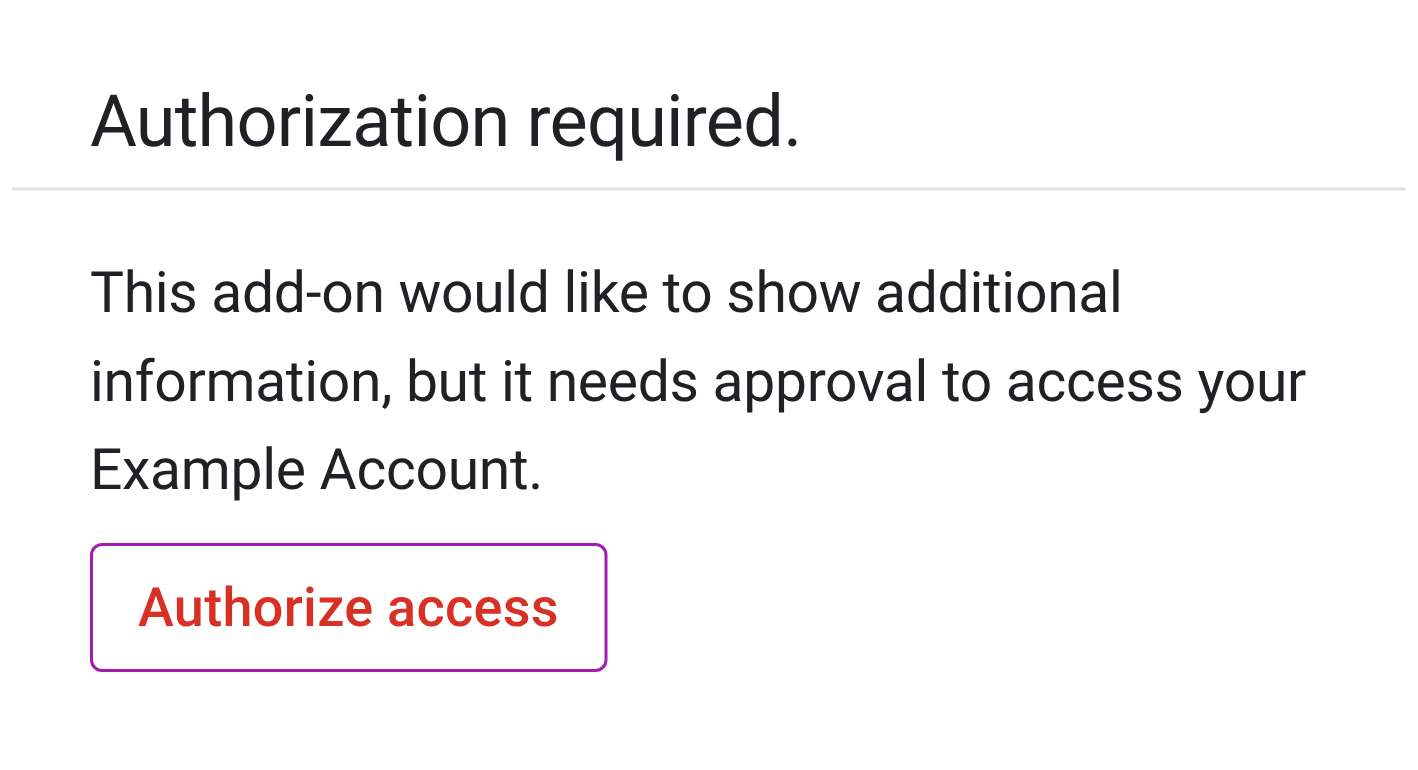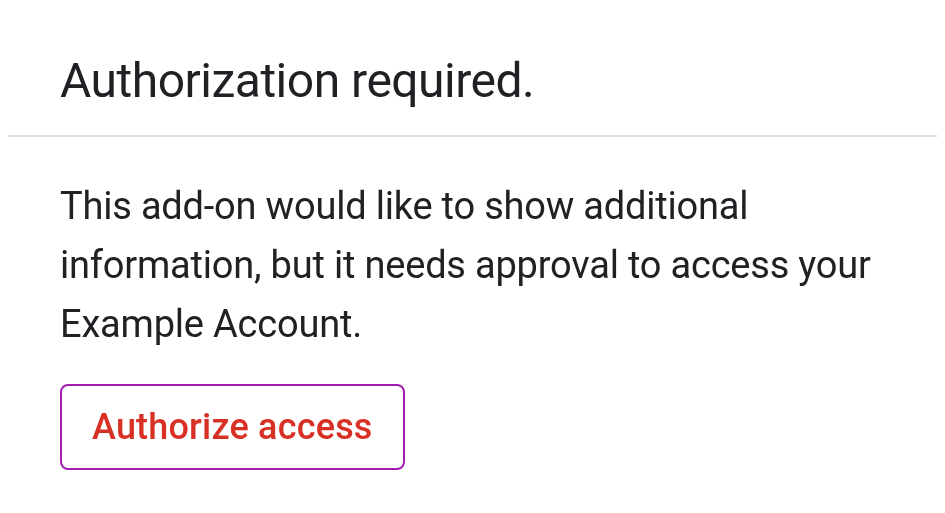--- a/index.html
+++ b/index.html
@@ -7,42 +7,42 @@
       padding: 0;
       box-sizing: border-box;
     }
     body {
       font-family: Roboto, 'Helvetica Neue', Arial, sans-serif;
       background: #ffffff;
       width: 945px;
       height: 513px;
     }
     .header {
-      padding: 52px 60px 26px 60px;
+      padding: 52px 60px 16px 60px;
     }
     .title {
       font-size: 48px;
       font-weight: 400;
       color: #202124;
       letter-spacing: -0.5px;
     }
     .divider {
       border: none;
       border-top: 2px solid #e0e0e0;
       margin: 0 8px;
     }
     .content {
       padding: 40px 60px 0 60px;
     }
     .description {
       font-size: 38px;
       line-height: 1.55;
       color: #202124;
       font-weight: 400;
-      margin-bottom: 30px;
+      margin-bottom: 18px;
       letter-spacing: -0.2px;
     }
     .authorize-button {
       display: inline-block;
       padding: 20px 30px;
       font-size: 36px;
       font-weight: 500;
       color: #d93025;
       background: #ffffff;
       border: 2px solid #a21caf;

